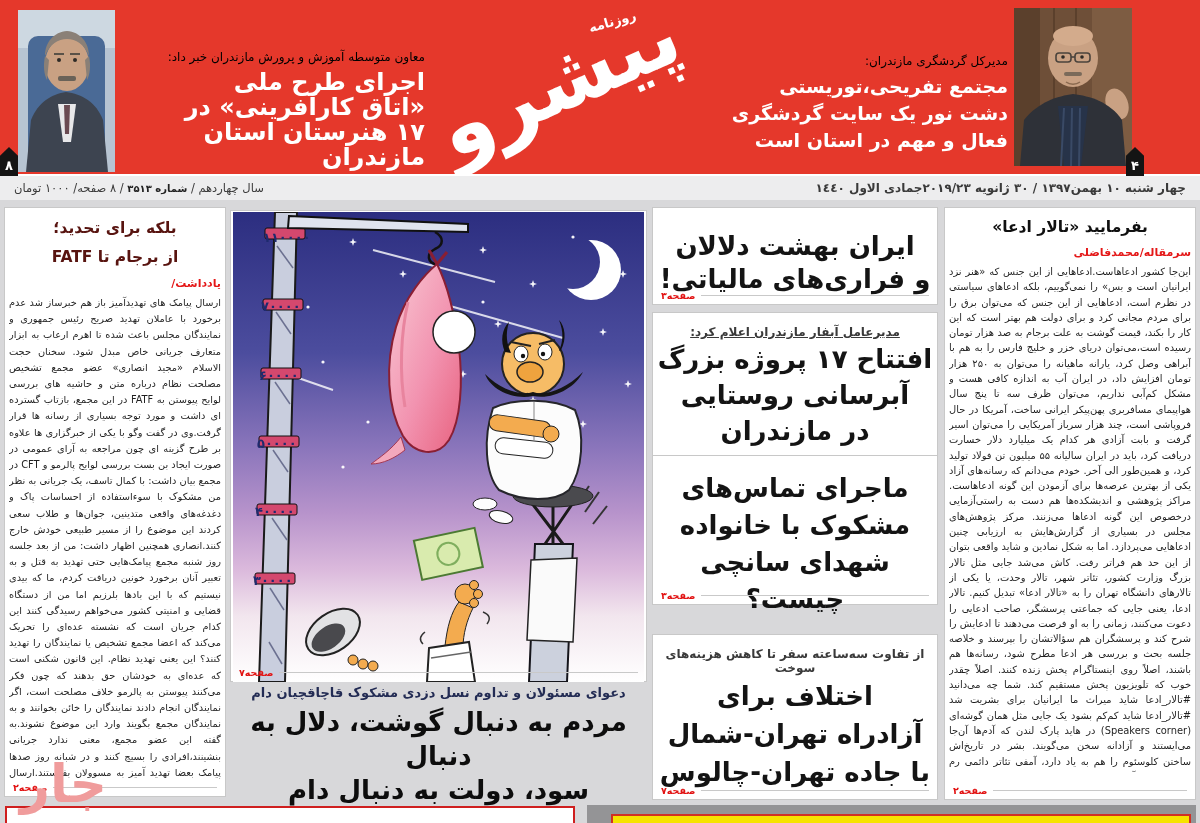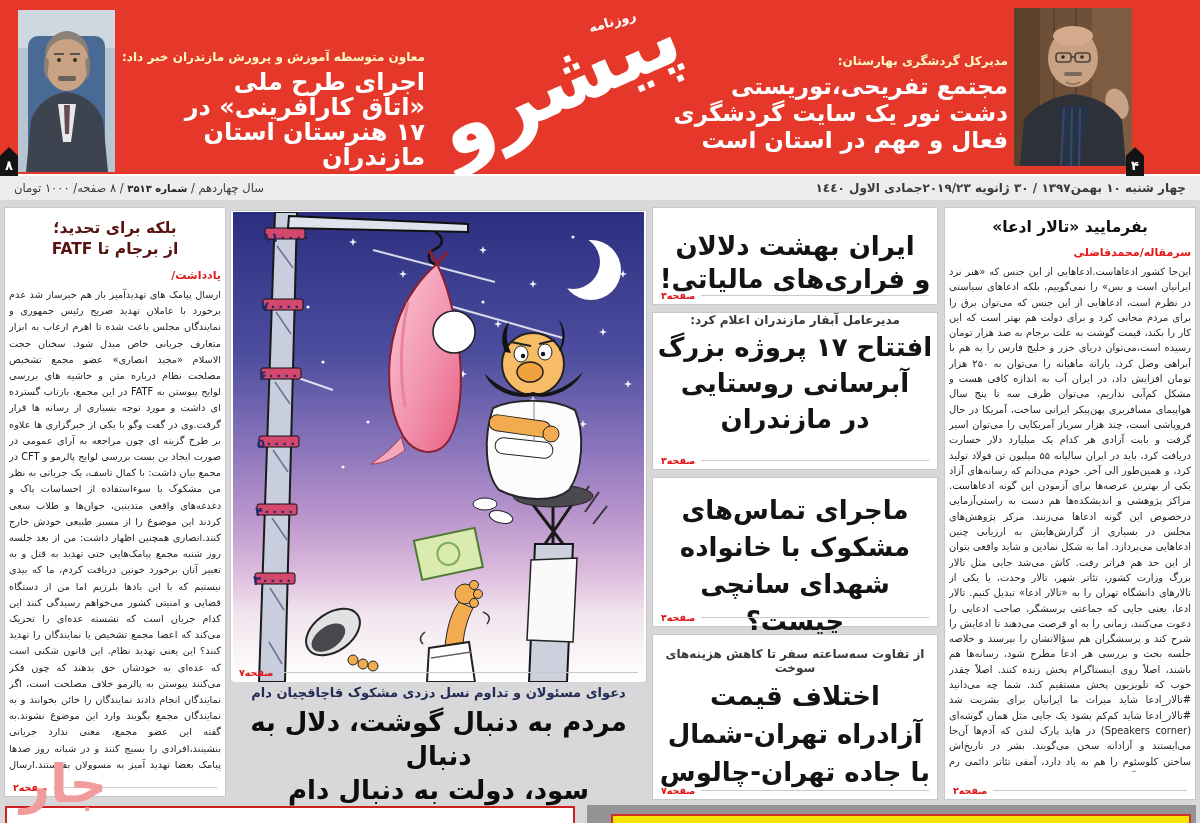--- a/index.html
+++ b/index.html
@@ -4,21 +4,21 @@
 <style>
   html,body{margin:0;padding:0;background:#b9b9bd;}
   #page{position:relative;width:1200px;height:823px;background:#d8d8da;
         font-family:"DejaVu Sans",sans-serif;direction:rtl;overflow:hidden;}
   .abs{position:absolute;}
   
   .band{left:0;top:0;width:1200px;height:176px;background:#e5382b;border-bottom:2px solid #fff;box-sizing:border-box;}
   .photo{overflow:hidden;background:#888;}
   .tab{background:#141414;color:#fff;clip-path:polygon(50% 0,100% 30%,100% 100%,0 100%,0 30%);
        display:flex;align-items:flex-end;justify-content:center;font-weight:bold;font-size:13px;padding-bottom:3px;box-sizing:border-box;}
-  .band-kicker{color:#fef9c3;font-size:12px;font-weight:bold;}
+  .band-kicker{color:#000000;font-size:12px;font-weight:normal;}
   .band-hl{color:#fff;font-weight:bold;}
   .logo{color:#fff;font-weight:bold;transform:rotate(-24deg);line-height:1;}
   .logo-small{color:#fff;font-size:13px;font-weight:bold;transform:rotate(-16deg);}
   
   .datebar{left:0;top:176px;width:1200px;height:24px;background:#ededee;color:#3a3a3a;}
   .datebar .right{position:absolute;right:14px;top:0;line-height:24px;font-size:12px;font-weight:bold;}
   .datebar .left{position:absolute;left:14px;top:0;line-height:24px;font-size:11.5px;direction:rtl;}
   .issue{font-size:10px;font-weight:bold;color:#222;}
   
   .box{background:#fff;border:1px solid #c8c8c8;box-sizing:border-box;}
@@ -81,22 +81,22 @@
         <div>اجرای طرح ملی</div>
         <div>«اتاق کارآفرینی» در</div>
         <div>۱۷ هنرستان استان مازندران</div>
       </div>
     </div>
 
     <div class="abs logo-small" style="left:588px;top:14px;">روزنامه</div>
     <div class="abs logo" style="left:430px;top:40px;font-size:84px;">پیشرو</div>
 
     <div class="abs" style="left:640px;top:54px;width:368px;text-align:right;">
-      <div class="band-kicker">مدیرکل گردشگری بهارستان:</div>
-      <div class="band-hl" style="font-size:23px;line-height:27px;margin-top:5px;">
+      <div class="band-kicker">مدیرکل گردشگری مازندران:</div>
+      <div class="band-hl" style="font-size:19px;line-height:27px;margin-top:5px;">
         <div>مجتمع تفریحی،توریستی</div>
         <div>دشت نور یک سایت گردشگری</div>
         <div>فعال و مهم در استان است</div>
       </div>
     </div>
 
     <div class="abs photo" style="left:1014px;top:8px;width:118px;height:158px;">
       <svg width="118" height="158" viewBox="0 0 118 158">
         <rect width="118" height="158" fill="#6e4f38"></rect>
         <rect x="0" width="26" height="158" fill="#5b402c"></rect>
@@ -127,21 +127,21 @@
     <div class="right">چهار شنبه ۱۰ بهمن۱۳۹۷ / ۳۰ ژانویه ۲۰۱۹/۲۳جمادی الاول ١٤٤٠</div>
     <div class="left">
       <span>سال چهاردهم /</span>
       <span class="issue">شماره ۳۵۱۳</span>
       <span>/ ۸ صفحه/ ۱۰۰۰ تومان</span>
     </div>
   </div>
 
   <div class="abs box" style="left:4px;top:207px;width:222px;height:590px;">
     <div class="note-title">بلکه برای تحدید؛</div>
-    <div class="note-title" style="margin-top:0;">از برجام تا FATF</div>
+    <div class="note-title" style="margin-top:8px;">از برجام تا FATF</div>
     <div class="section-label">یادداشت/</div>
     <div class="body-txt" style="height:486px;">ارسال پیامک های تهدیدآمیز باز هم خبرساز شد عدم برخورد با عاملان تهدید صریح رئیس جمهوری و نمایندگان مجلس باعث شده تا اهرم ارعاب به ابزار متعارف جریانی خاص مبدل شود. سخنان حجت الاسلام «مجید انصاری» عضو مجمع تشخیص مصلحت نظام درباره متن و حاشیه های بررسی لوایح پیوستن به FATF در این مجمع، بازتاب گسترده ای داشت و مورد توجه بسیاری از رسانه ها قرار گرفت.وی در گفت وگو با یکی از خبرگزاری ها علاوه بر طرح گزینه ای چون مراجعه به آرای عمومی در صورت ایجاد بن بست بررسی لوایح پالرمو و CFT در مجمع بیان داشت: با کمال تاسف، یک جریانی به نظر من مشکوک با سوءاستفاده از احساسات پاک و دغدغه‌های واقعی متدینین، جوان‌ها و طلاب سعی کردند این موضوع را از مسیر طبیعی خودش خارج کنند.انصاری همچنین اظهار داشت: من از بعد جلسه روز شنبه مجمع پیامک‌هایی حتی تهدید به قتل و به تعبیر آنان برخورد خونین دریافت کردم، ما که بیدی نیستیم که با این بادها بلرزیم اما من از دستگاه قضایی و امنیتی کشور می‌خواهم رسیدگی کنند این کدام جریان است که نشسته عده‌ای را تحریک می‌کند که اعضا مجمع تشخیص یا نمایندگان را تهدید کنند؟ این یعنی تهدید نظام. این قانون شکنی است که عده‌ای به خودشان حق بدهند که چون فکر می‌کنند پیوستن به پالرمو خلاف مصلحت است، اگر نمایندگان انجام دادند نمایندگان را خائن بخوانند و به نمایندگان مجمع بگویند وارد این موضوع نشوند.به گفته این عضو مجمع، معنی ندارد جریانی بنشینند،افرادی را بسیج کنند و در شبانه روز صدها پیامک بعضا تهدید آمیز به مسوولان بفرستند.ارسال پیامک های تهدیدآمیز البته مسبوق به سابقه است. پس از ارائه لوایح چهارگانه الحاق به FATF از سوی دولت به مجلس شورای اسلامی،بهارستان از خردادماه شاهد فضاسازی های گسترده‌ای علیه پیوستن ایران به این سازمان بین دولتی بود.به موازات پهن کردن طومارهای اعتراضی در صحن علنی مجلس، دریافت پیامک های تهدیدآمیز صدای بسیاری از نمایندگان...</div>
     <div class="badge-row">
       <div class="badge-rule"></div>
       <span class="badge">صفحه۲</span>
     </div>
   </div>
 
   <div class="abs box" style="left:230px;top:210px;width:417px;height:472px;">
     <svg class="abs" style="left:2px;top:1px;" width="411" height="470" viewBox="0 0 411 470">
@@ -315,48 +315,48 @@
       <div>ایران بهشت دلالان</div>
       <div>و فراری‌های مالیاتی!</div>
     </div>
     <div class="badge-row">
       <div class="badge-rule"></div>
       <span class="badge">صفحه۳</span>
     </div>
   </div>
 
   <div class="abs box" style="left:652px;top:312px;width:286px;height:158px;">
-    <div class="kick" style="">مدیرعامل آبفار مازندران اعلام کرد:</div>
+    <div class="kick" style="padding-top:12px;text-decoration:underline;">مدیرعامل آبفار مازندران اعلام کرد:</div>
     <div class="hl" style="font-size:26px;line-height:36px;padding-top:2px;">
       <div>افتتاح ۱۷ پروژه بزرگ</div>
       <div>آبرسانی روستایی</div>
       <div>در مازندران</div>
     </div>
     <div class="badge-row">
       <div class="badge-rule"></div>
       <span class="badge">صفحه۳</span>
     </div>
   </div>
 
-  <div class="abs box" style="left:652px;top:477px;width:286px;height:150px;">
+  <div class="abs box" style="left:652px;top:455px;width:286px;height:150px;">
     <div class="hl" style="font-size:26px;line-height:37px;padding-top:14px;">
       <div>ماجرای تماس‌های</div>
       <div>مشکوک با خانواده</div>
       <div>شهدای سانچی چیست؟</div>
     </div>
     <div class="badge-row">
       <div class="badge-rule"></div>
       <span class="badge">صفحه۳</span>
     </div>
   </div>
 
   <div class="abs box" style="left:652px;top:634px;width:286px;height:166px;">
     <div class="kick" style="padding-top:12px;">از تفاوت سه‌ساعته سفر تا کاهش هزینه‌های سوخت</div>
     <div class="hl" style="font-size:26px;line-height:38px;padding-top:2px;">
-      <div>اختلاف قیمت</div>
+      <div>اختلاف برای</div>
       <div>آزادراه تهران-شمال</div>
       <div>با جاده تهران-چالوس</div>
     </div>
     <div class="badge-row">
       <div class="badge-rule"></div>
       <span class="badge">صفحه۷</span>
     </div>
   </div>
 
   <div class="abs box" style="left:944px;top:207px;width:252px;height:593px;">

